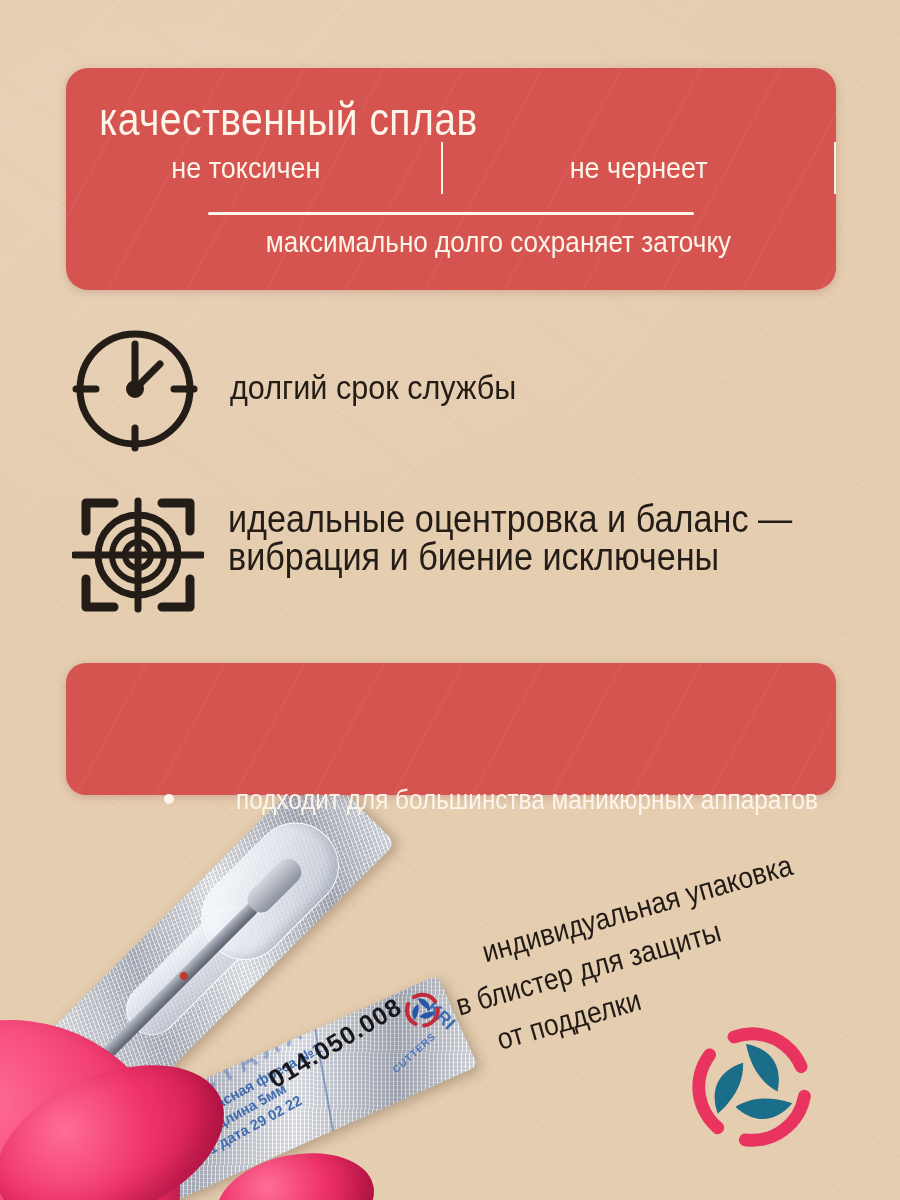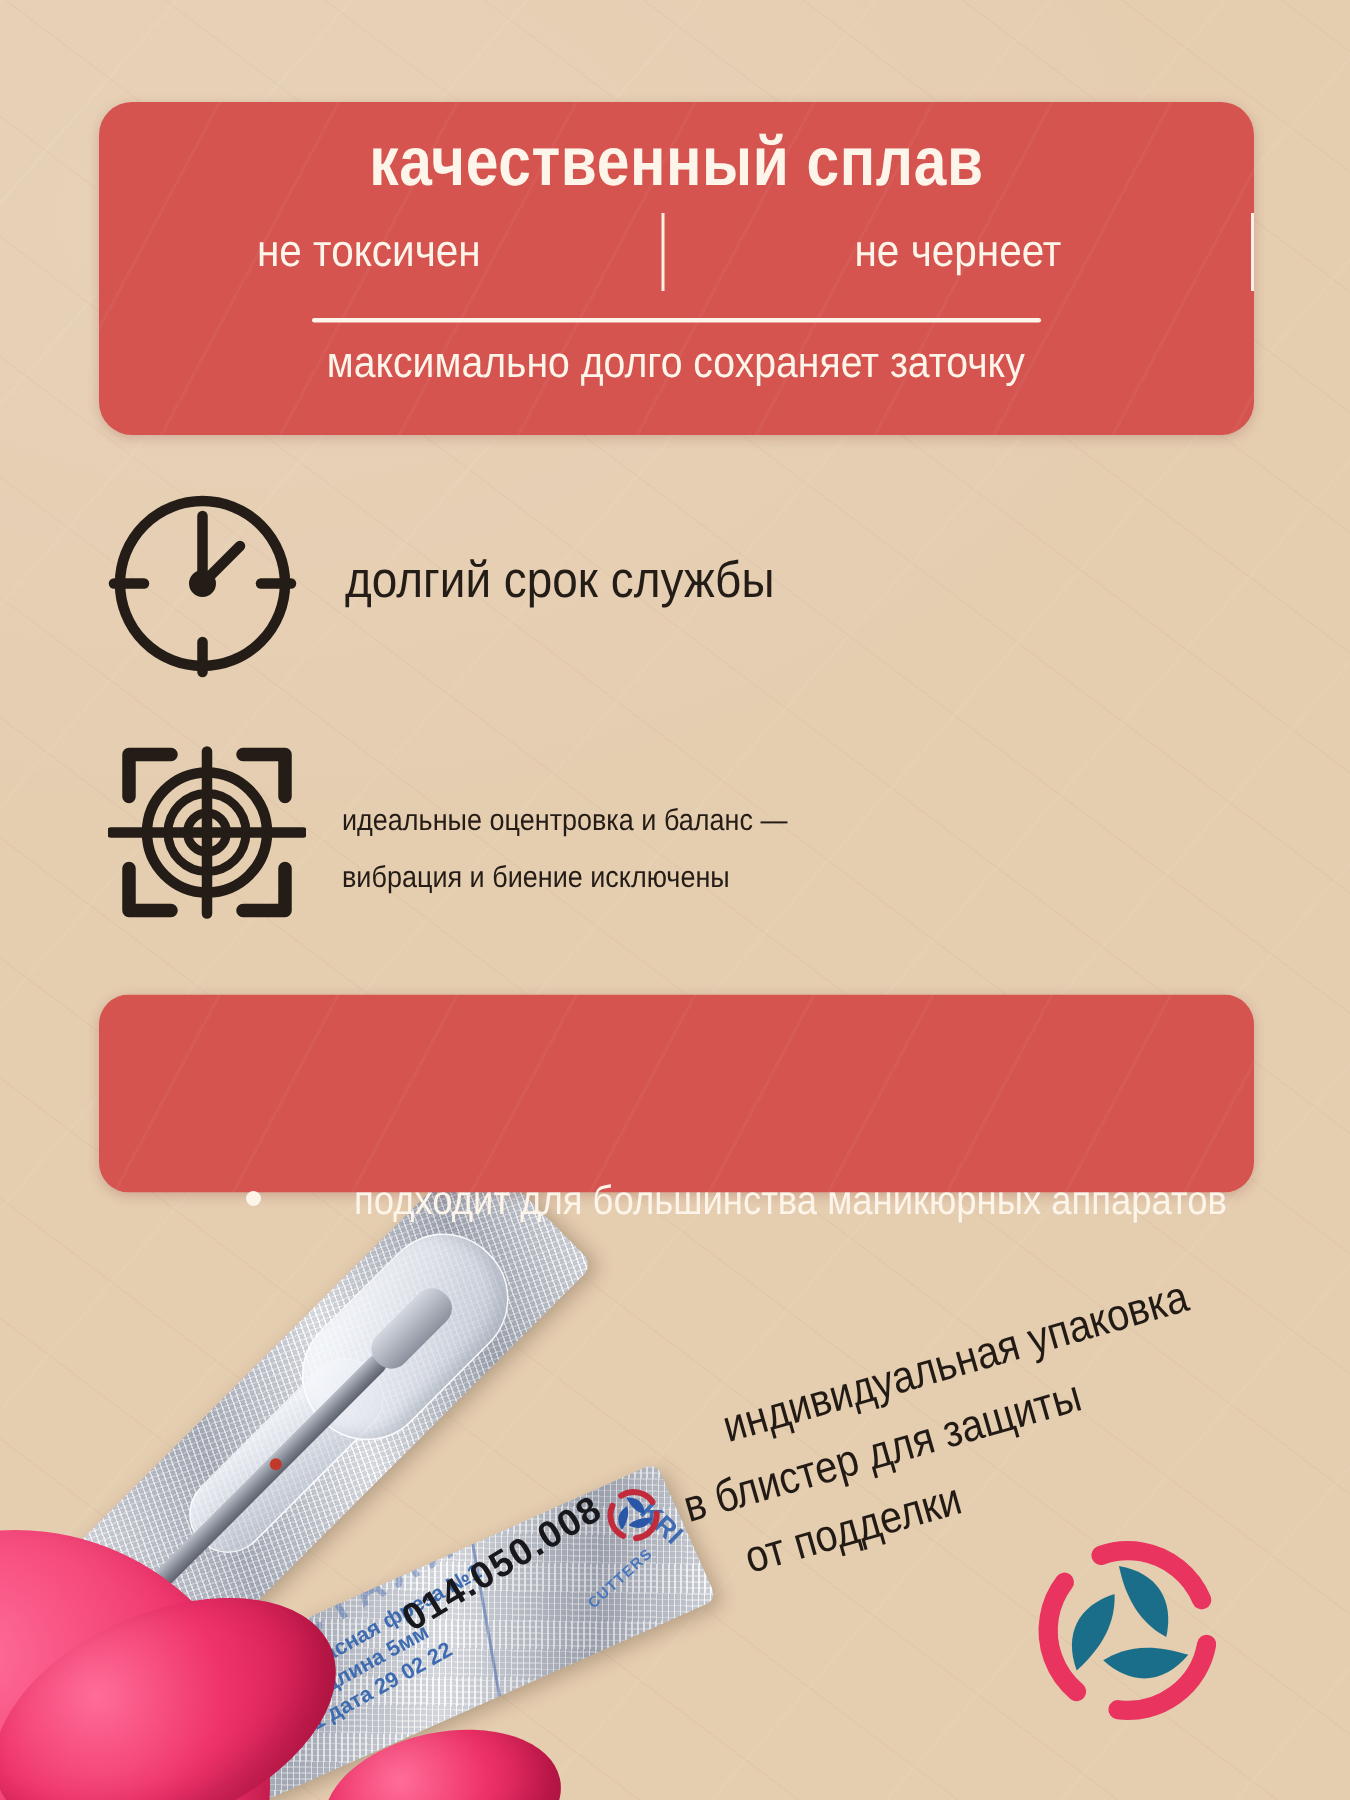--- a/index.html
+++ b/index.html
@@ -13,39 +13,39 @@
       #e5cdb0;
   }
   .cond{display:inline-block;transform:scaleX(.9);transform-origin:center;white-space:nowrap;}
   .condL{display:inline-block;transform:scaleX(.9);transform-origin:left center;white-space:nowrap;}
 
   
   .card{position:absolute;background:#d5544f;border-radius:22px;z-index:3;
         box-shadow:0 2px 8px rgba(120,40,38,.22);
         background-image:repeating-linear-gradient(118deg, rgba(255,255,255,.035) 0 2px, transparent 2px 70px);}
   #card1{left:66px;top:68px;width:770px;height:222px;}
-  #card1-title{position:absolute;top:12px;left:0;width:100%;text-align:center;
-        font-size:46px;font-weight:bold;color:#fdf4ea;letter-spacing:.5px;}
+  #card1-title{position:absolute;top:24px;left:0;width:100%;text-align:left;
+        font-size:46px;font-weight:normal;color:#fdf4ea;letter-spacing:.5px;}
   #card1-title .cond{transform:scaleX(.85);}
   #features{position:absolute;top:74px;left:0;width:100%;display:flex;align-items:center;gap:16px;}
   .feature{flex:1;text-align:center;font-size:30px;color:#fdf4ea;line-height:52px;}
   .vdiv{width:2px;height:52px;background:rgba(255,248,238,.95);}
   #sep-line{position:absolute;left:142px;top:144px;width:486px;height:3px;background:#fdf4ea;border-radius:2px;}
   #card1-footer{position:absolute;top:152px;left:0;width:100%;text-align:center;
-        font-size:29px;color:#fdf4ea;line-height:44px;}
+        font-size:29px;color:#fdf4ea;line-height:44px;padding-left:48px;}
 
   #card2{left:66px;top:663px;width:770px;height:132px;border-radius:20px;}
   .bullet-row{position:absolute;left:0;width:100%;height:40px;}
   .bullet-dot{position:absolute;left:98px;top:14px;width:10px;height:10px;border-radius:50%;background:#fdf4ea;}
   .bullet-text{position:absolute;left:170px;top:0;font-size:27px;color:#fdf4ea;line-height:40px;}
 
   
   .benefit-icon{position:absolute;z-index:3;}
   #benefit1-text{position:absolute;left:230px;top:368px;font-size:34px;color:#241c16;z-index:3;}
-  #benefit2-text{position:absolute;left:228px;top:528px;font-size:20px;color:#241c16;line-height:38px;z-index:3;}
+  #benefit2-text{position:absolute;left:228px;top:500px;font-size:38px;color:#241c16;line-height:38px;z-index:3;}
 
   
   #photo{position:absolute;inset:0;z-index:1;}
   .foil{
     position:absolute;border-radius:10px;overflow:hidden;
     background-color:#c7cbd4;
     background-image:
       linear-gradient(115deg, rgba(255,255,255,.55) 0%, rgba(140,146,160,.28) 30%, rgba(255,255,255,.5) 55%, rgba(120,126,140,.32) 80%, rgba(255,255,255,.4) 100%),
       repeating-linear-gradient(115deg, rgba(255,255,255,.85) 0 1px, rgba(134,140,154,.30) 1px 4px),
       repeating-linear-gradient(25deg, rgba(255,255,255,.65) 0 1px, rgba(134,140,154,.26) 1px 4px);

